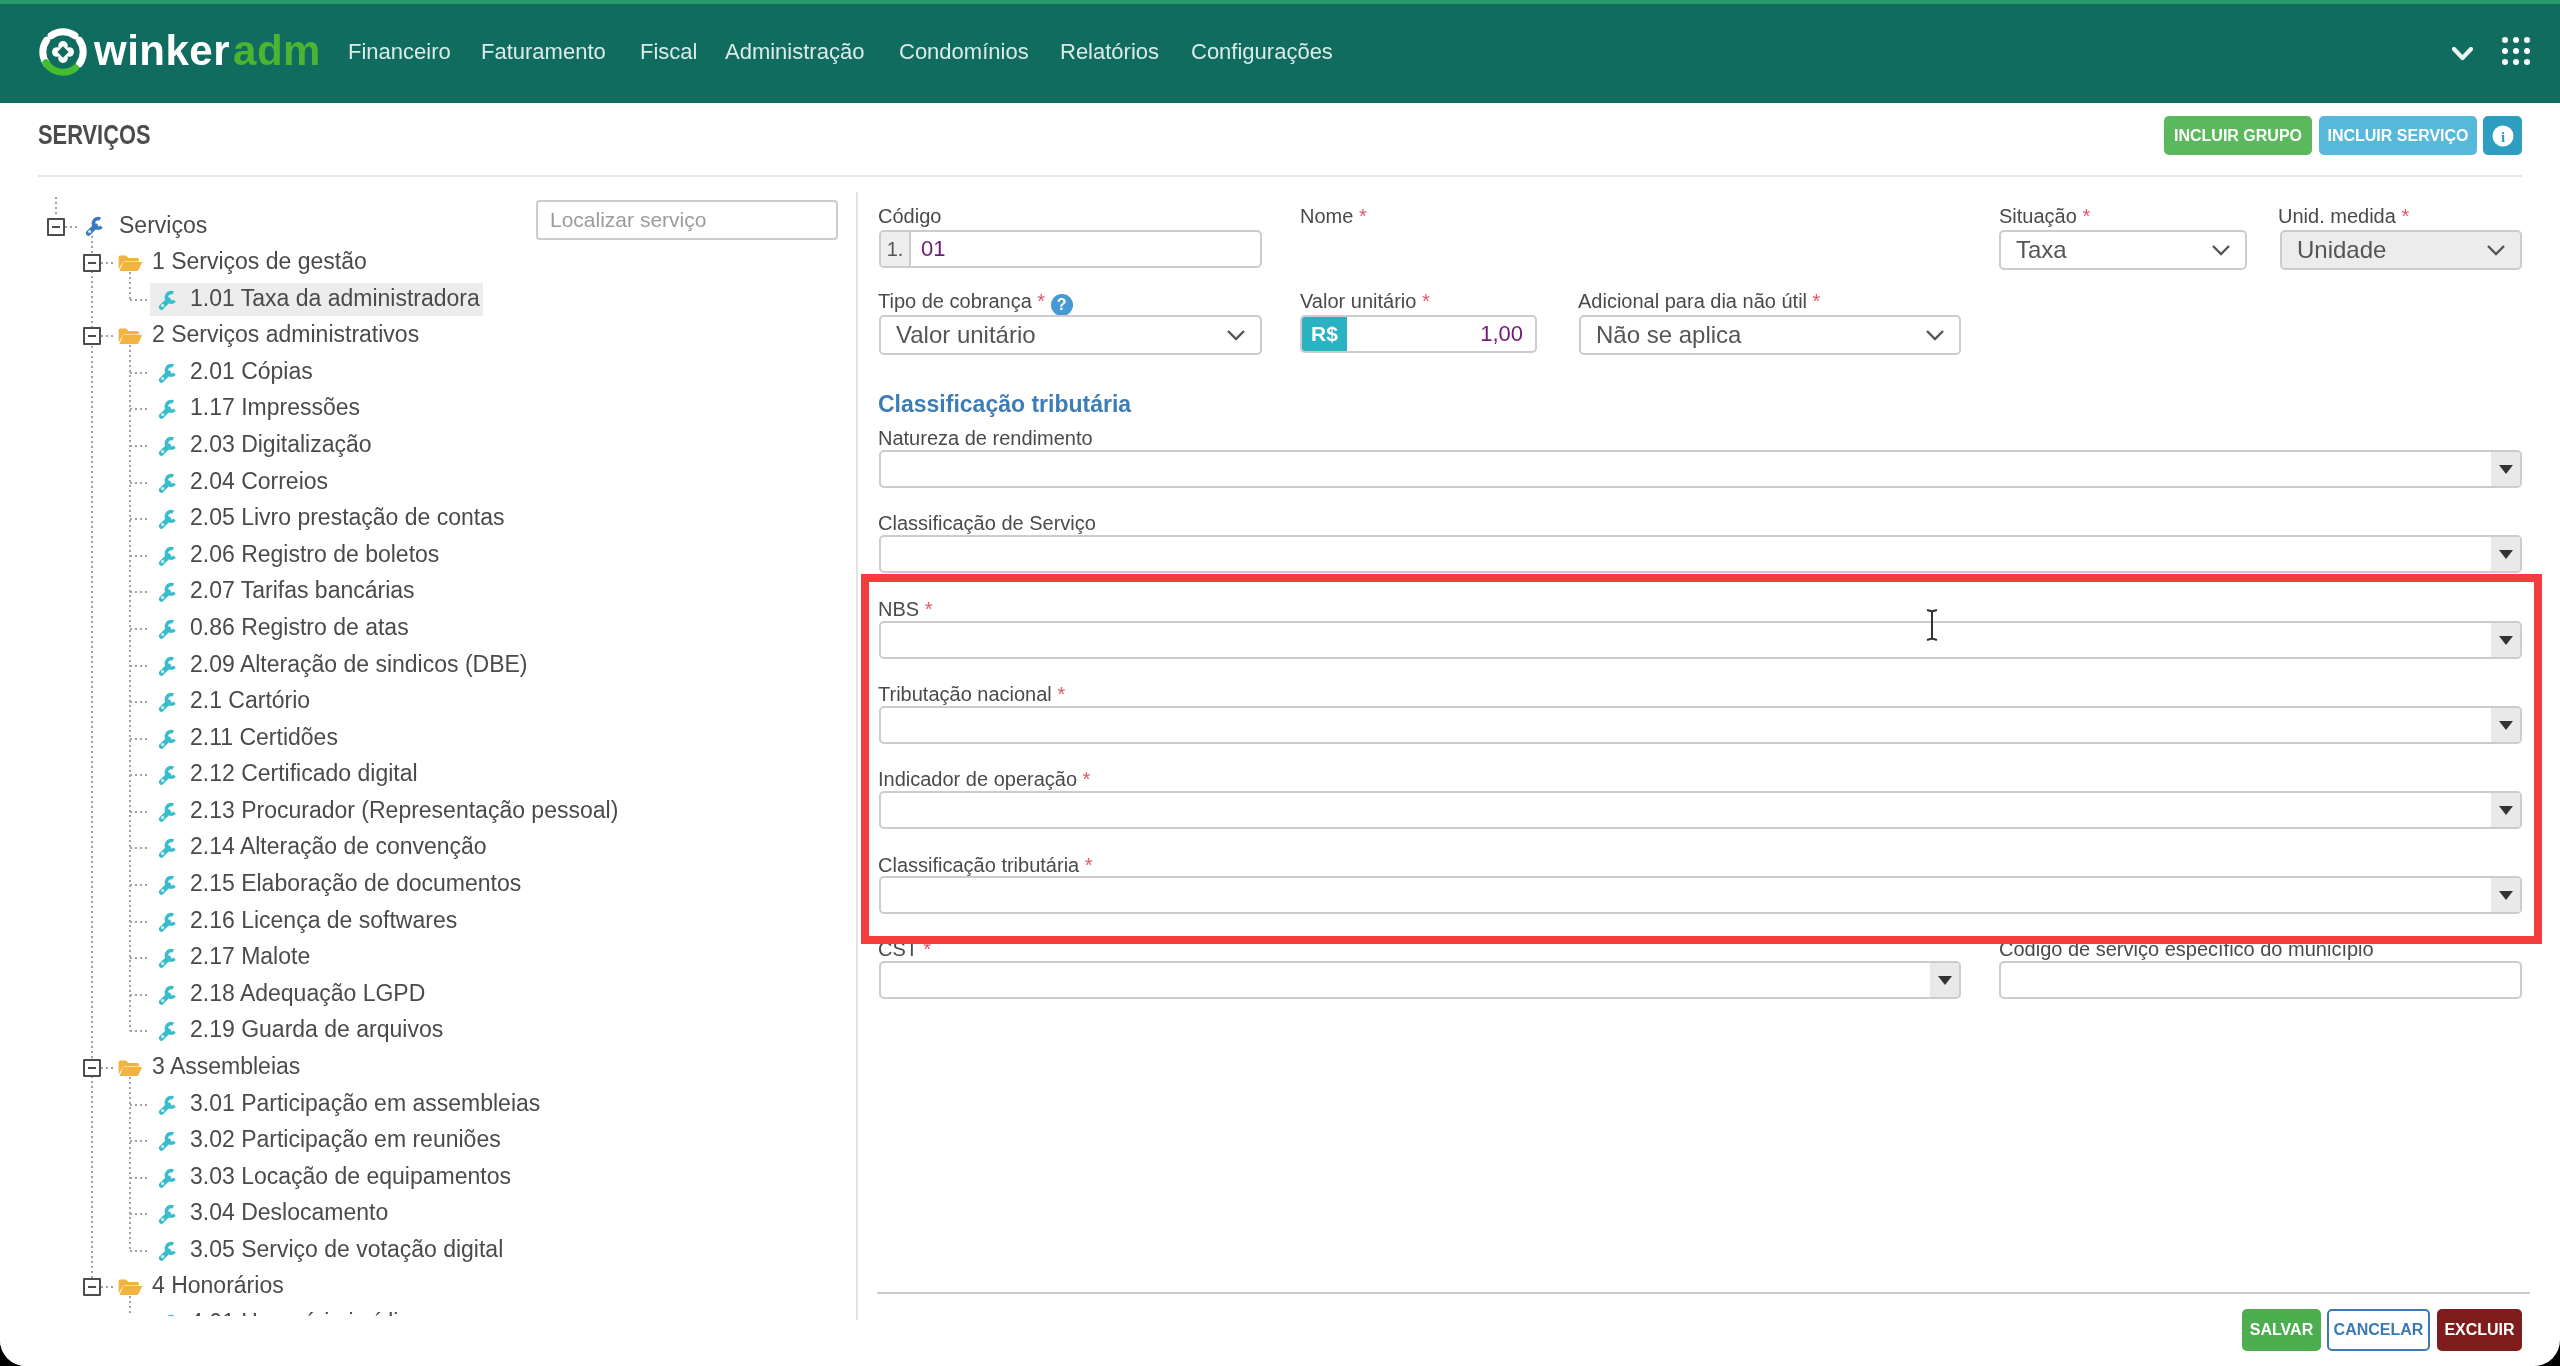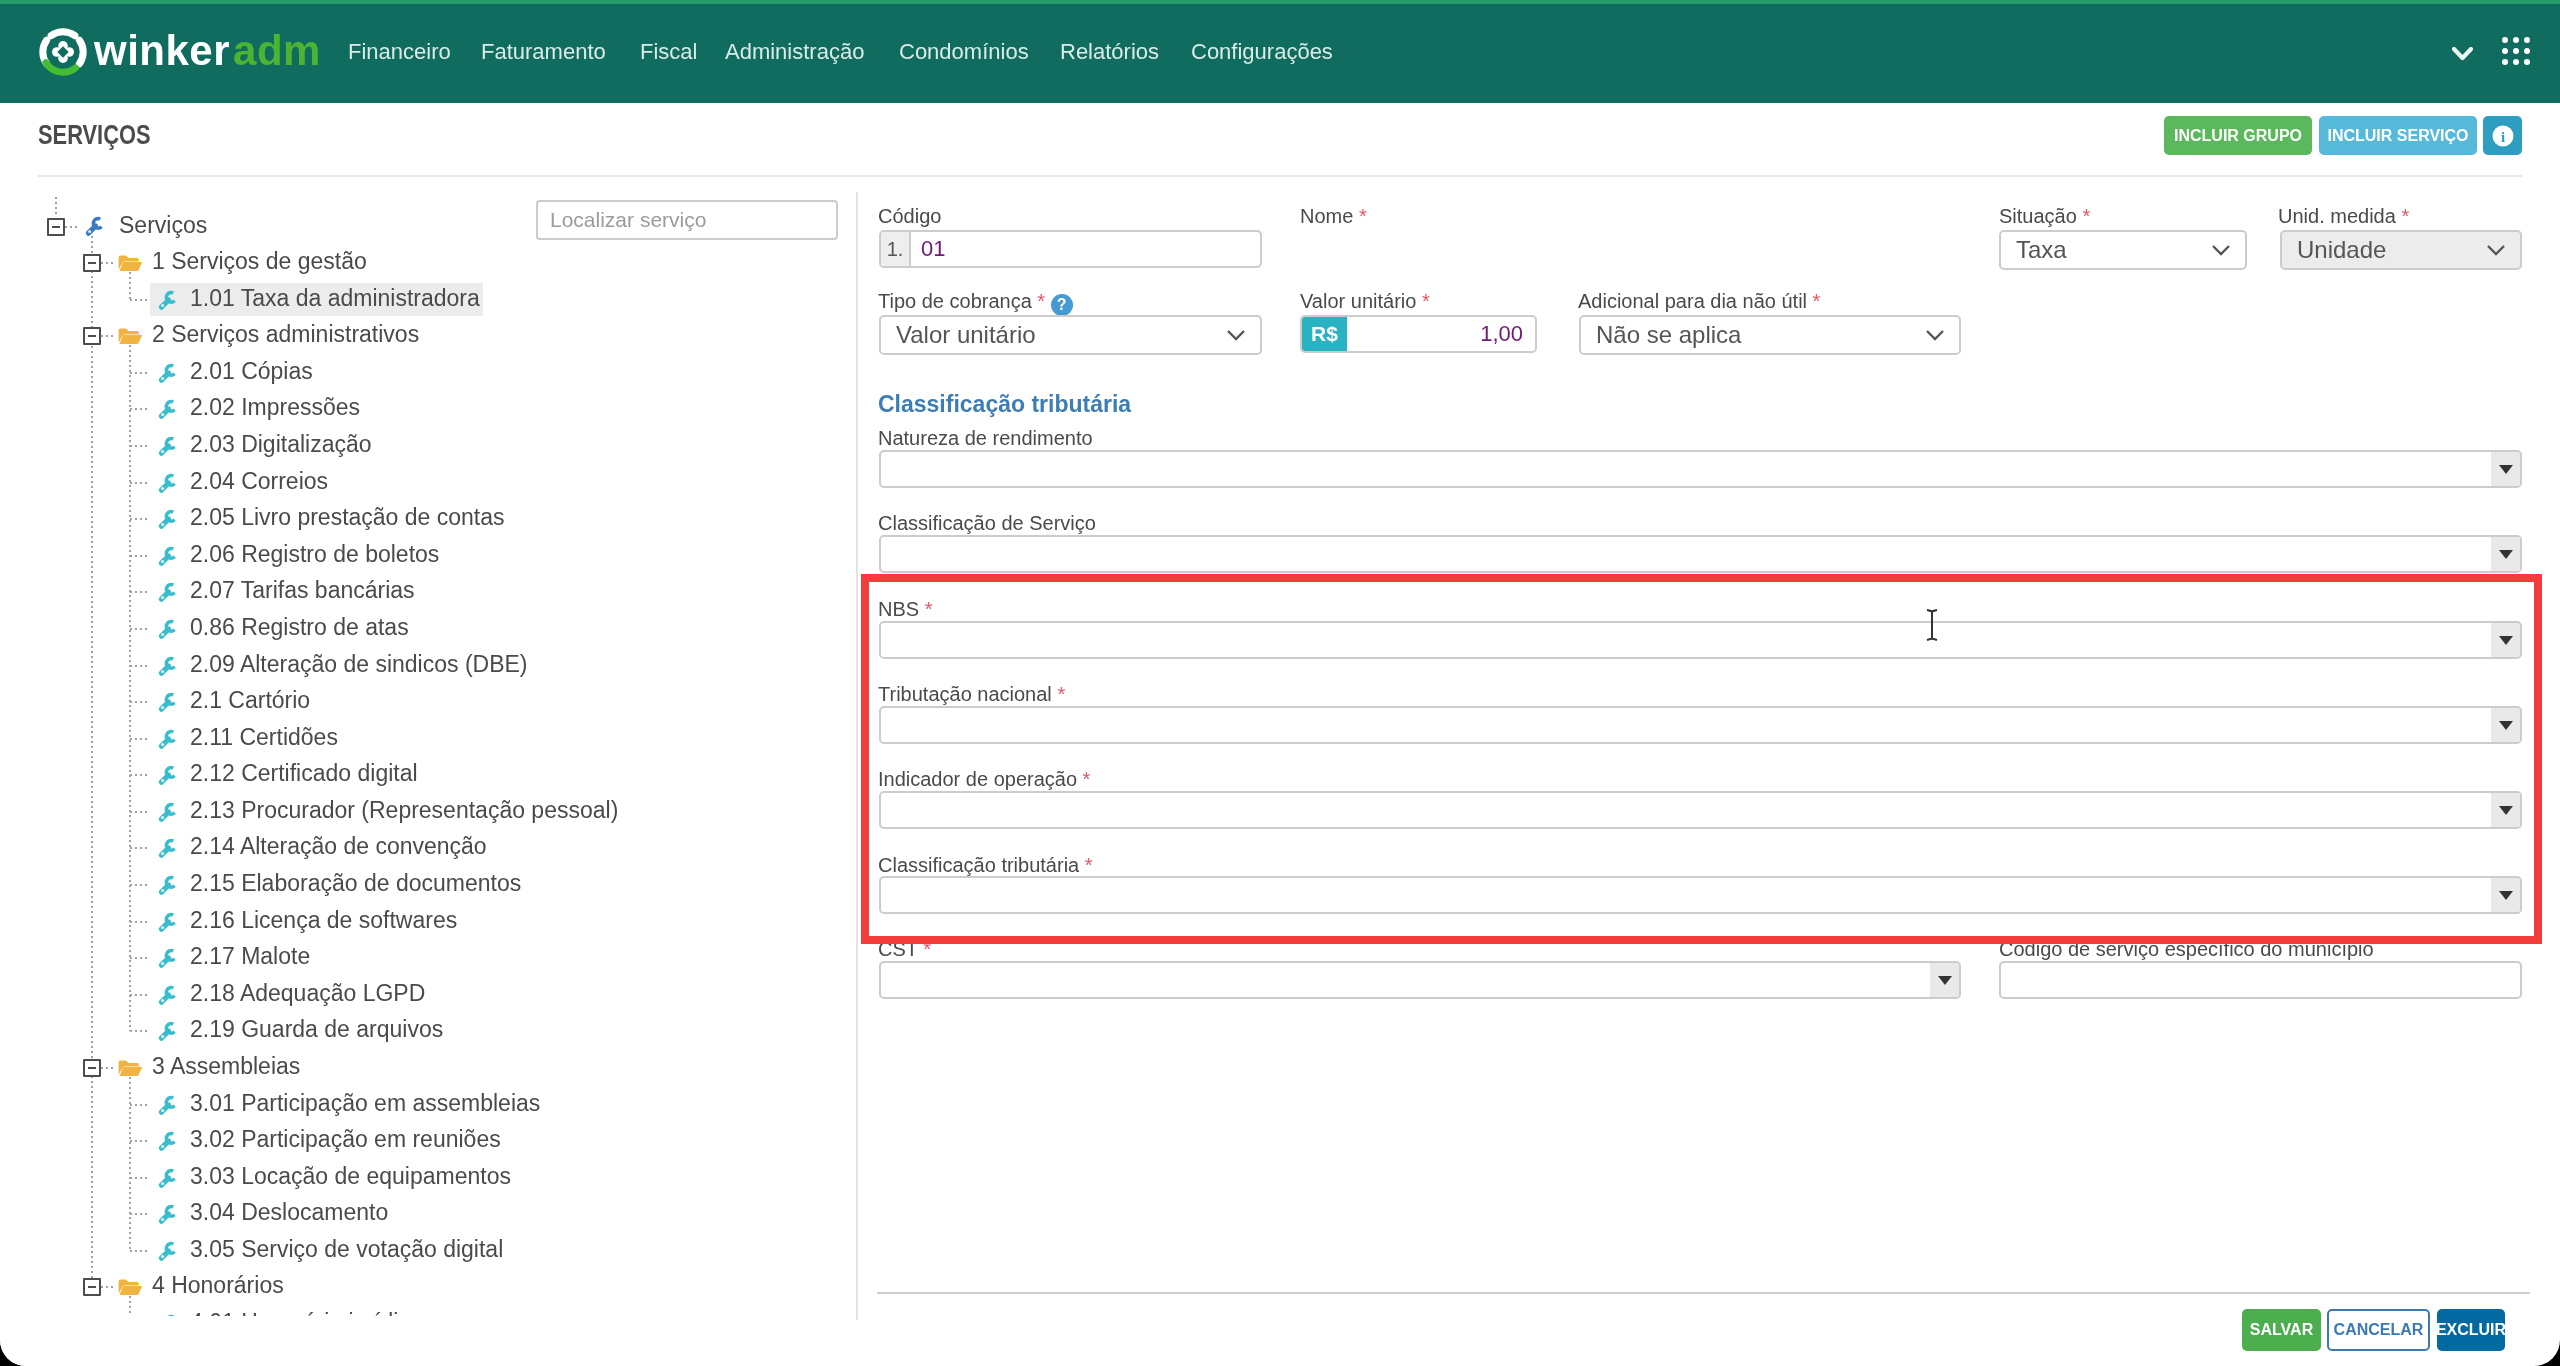--- a/index.html
+++ b/index.html
@@ -140,21 +140,21 @@
         <line x1="11.60" y1="10.00" x2="4.4" y2="17.2" stroke="#37bdcd" stroke-width="5.2" stroke-linecap="round"></line>
         <circle cx="5.6" cy="15.4" r="1.5" fill="#fff" fill-opacity="0.85"></circle>
       </svg></div>
 <div class="ttext" style="left:190px;top:358px">2.01 Cópias</div>
 <div class="doth" style="left:130px;top:408px;width:20px"></div>
 <div class="ticon" style="left:157px;top:399px"><svg width="21" height="21" viewBox="0 0 21 21">
         <path d="M 18.87 12.07 A 6.6 6.6 0 1 1 16.99 1.42 L 15.51 4.59 A 3.1 3.1 0 1 0 16.39 9.59 Z" fill="#37bdcd"></path>
         <line x1="11.60" y1="10.00" x2="4.4" y2="17.2" stroke="#37bdcd" stroke-width="5.2" stroke-linecap="round"></line>
         <circle cx="5.6" cy="15.4" r="1.5" fill="#fff" fill-opacity="0.85"></circle>
       </svg></div>
-<div class="ttext" style="left:190px;top:394px">2.02 Impressões</div>
+<div class="ttext" style="left:190px;top:394px">1.17 Impressões</div>
 <div class="doth" style="left:130px;top:445px;width:20px"></div>
 <div class="ticon" style="left:157px;top:436px"><svg width="21" height="21" viewBox="0 0 21 21">
         <path d="M 18.87 12.07 A 6.6 6.6 0 1 1 16.99 1.42 L 15.51 4.59 A 3.1 3.1 0 1 0 16.39 9.59 Z" fill="#37bdcd"></path>
         <line x1="11.60" y1="10.00" x2="4.4" y2="17.2" stroke="#37bdcd" stroke-width="5.2" stroke-linecap="round"></line>
         <circle cx="5.6" cy="15.4" r="1.5" fill="#fff" fill-opacity="0.85"></circle>
       </svg></div>
 <div class="ttext" style="left:190px;top:431px">2.03 Digitalização</div>
 <div class="doth" style="left:130px;top:482px;width:20px"></div>
 <div class="ticon" style="left:157px;top:473px"><svg width="21" height="21" viewBox="0 0 21 21">
         <path d="M 18.87 12.07 A 6.6 6.6 0 1 1 16.99 1.42 L 15.51 4.59 A 3.1 3.1 0 1 0 16.39 9.59 Z" fill="#37bdcd"></path>
@@ -417,13 +417,13 @@
 <svg width="16" height="34" viewBox="0 0 16 34" style="position:absolute;left:1924px;top:608px">
       <g stroke="#333" stroke-width="2" fill="none">
         <path d="M3 2 q4 1.2 5 1.2 q1 0 5-1.2"></path>
         <path d="M3 32 q4-1.2 5-1.2 q1 0 5 1.2"></path>
         <line x1="8" y1="3" x2="8" y2="31"></line>
       </g>
     </svg>
 <div class="hr2"></div>
 <div class="btn" style="left:2242px;top:1309px;width:79px;height:42px;background:#4cae4f">SALVAR</div>
 <div class="btn" style="left:2327px;top:1309px;width:103px;height:42px;background:#fff;border:2px solid #3b79b5;color:#3b79b5">CANCELAR</div>
-<div class="btn" style="left:2437px;top:1309px;width:68px;height:42px;background:#0369a1">EXCLUIR</div>
+<div class="btn" style="left:2437px;top:1309px;width:85px;height:42px;background:#7f1d1d">EXCLUIR</div>
 </div>
 </body></html>

